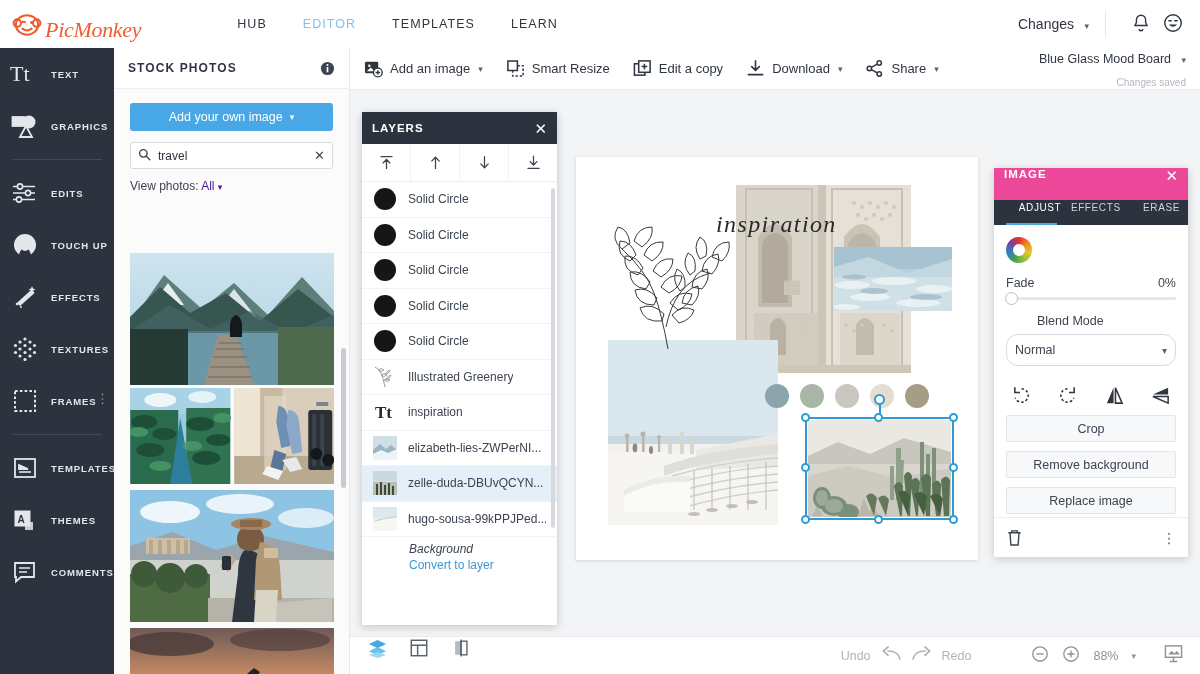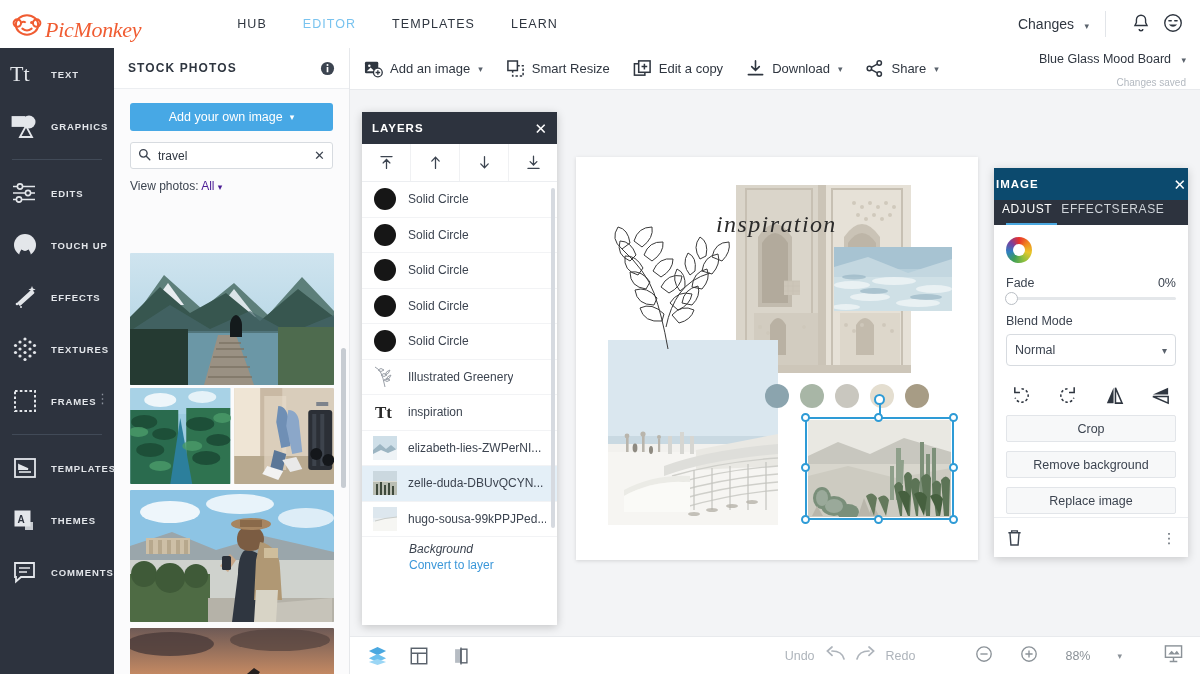--- a/index.html
+++ b/index.html
@@ -176,78 +176,78 @@
   #layers-scroll {
     position: absolute; right: 2px; top: 76px; width: 4px; height: 340px;
     background: #d6dae0; border-radius: 2px; cursor: pointer;
   }
 
   
   #ipanel {
     position: absolute; left: 994px; top: 168px; width: 194px; height: 389px;
     background: #fff; box-shadow: 0 2px 9px rgba(0,0,0,.18); z-index: 25;
   }
-  #ip-head { height: 32px; background: #0c4a6e; display:flex; align-items:center; padding: 0 2px; }
+  #ip-head { height: 32px; background: #ec4899; display:flex; align-items:flex-start; padding: 0 10px; }
   #ip-title { font-size: 11.5px; letter-spacing: 1px; color: #fff; font-weight: bold; }
   #ip-close { margin-left: auto; color: #fff; font-size: 15px; cursor: pointer; line-height: 1; }
   #ip-tabs { height: 25px; background: #2d333e; display: flex; padding: 0 8px; }
   .ip-tab {
-    flex: 1; text-align: left; font-size: 12px; letter-spacing: 0.6px; color: #cfd4da;
+    flex: 1; text-align: right; font-size: 10px; letter-spacing: 0.6px; color: #cfd4da;
     cursor: pointer; position: relative; padding-top: 2px;
   }
   .ip-tab.active { color: #fff; }
   .ip-tab.active::after {
     content: ''; position: absolute; left: 4px; right: 4px; bottom: 0; height: 2px; background: #4aa8e0;
   }
   #ip-body { padding: 12px 12px 0 12px; }
   #color-wheel { width: 26px; height: 26px; border-radius: 50%;
     background: conic-gradient(#e8312c 0deg, #f0881f 52deg, #e8c62a 104deg,
       #8cbf3f 156deg, #3f9e57 208deg, #2f7fc1 260deg, #7a3f9e 312deg, #e8312c 360deg);
     position: relative; cursor: pointer; }
   #color-wheel::after { content:''; position:absolute; left:7px; top:7px; width:12px; height:12px;
     border-radius:50%; background:#fff; }
   .slabel-row { display:flex; align-items:flex-start; margin-top: 13px; }
   .slabel { font-size: 12.5px; color: #3c4450; }
   .sval { margin-left: auto; font-size: 12.5px; color: #3c4450; }
   .track { margin-top: 7px; height: 3px; background: #e4e7ea; border-radius: 2px; position: relative;
     cursor: pointer; }
   .knob { position: absolute; left: -1px; top: -5px; width: 13px; height: 13px; border-radius: 50%;
     background: #fff; border: 1.5px solid #b9bec4; cursor: pointer; }
-  #blend-lbl { margin-top: 14px; font-size: 12.5px; color: #3c4450; }
+  #blend-lbl { margin-top: 14px; font-size: 12.5px; color: #3c4450; margin-left: 31px; }
   #blend-sel {
-    margin-top: 6px; height: 26px; border: 1px solid #d7dbe0; border-radius: 4px; background: #fff;
+    margin-top: 6px; height: 26px; border: 1px solid #d7dbe0; border-radius: 12px; background: #fff;
     display:flex; align-items:center; padding: 15px 8px; font-size: 12.5px; color: #3c4450;
     cursor: pointer;
   }
   #blend-sel .chev { margin-left: auto; font-size: 10px; }
   #xform-row { display: flex; justify-content: space-between; margin-top: 18px; padding: 0 4px; }
   .xf { width: 22px; height: 22px; cursor: pointer; display:flex; align-items:center; justify-content:center;}
   .abtn {
     margin-top: 9px; height: 27px; width: 100%; background: #f7f8f9; border: 1px solid #e2e5e9;
     border-radius: 2px; font-size: 12.5px; color: #3c4450; cursor: pointer;
   }
   #ip-foot {
     position: absolute; left: 0; right: 0; bottom: 0; height: 40px; border-top: 1px solid #eceef1;
     display: flex; align-items: center; padding: 0 12px;
   }
   #trash { width: 17px; height: 19px; cursor: pointer; }
   #kebab { margin-left: auto; color: #5a626c; font-size: 14px; line-height: 4px; cursor: pointer; }
 
   
   #bottombar {
     position: absolute; left: 350px; top: 636px; width: 850px; height: 38px;
-    background: #fff; border-top: 1px solid #e8eaed; display: flex; align-items: center;
+    background: #fff; border-top: 1px solid #e8eaed; display: flex; 
     padding: 0 16px; z-index: 35;
   }
   .bb-ico { width: 22px; height: 22px; cursor: pointer; margin-right: 20px;
     display:flex; align-items:center; justify-content:center;}
   #undoredo { margin-left: auto; display: flex; align-items: center; gap: 9px;
     font-size: 12.5px; color: #aeb4bb; }
   #undoredo span { cursor: pointer; }
-  #zoomctl { margin-left: 60px; display: flex; align-items: center; gap: 27px; }
+  #zoomctl { margin-left: 60px; display: flex; align-items: center; gap: 13px; }
   #zoom-val { font-size: 12.5px; color: #8b9298; cursor: pointer; }
 </style>
 </head>
 <body>
 
 <div id="topbar">
   <div id="logo-wrap">
     <span id="logo-mark">
       <svg viewBox="0 0 32 28" width="30" height="26">
         <ellipse cx="16" cy="15" rx="12" ry="10.5" fill="none" stroke="#f05c32" stroke-width="2.2"></ellipse>

